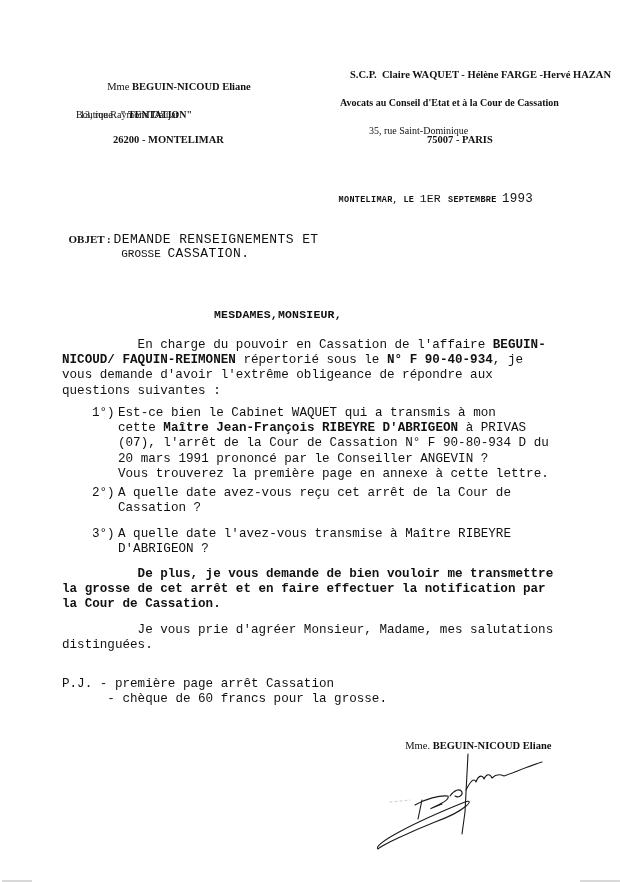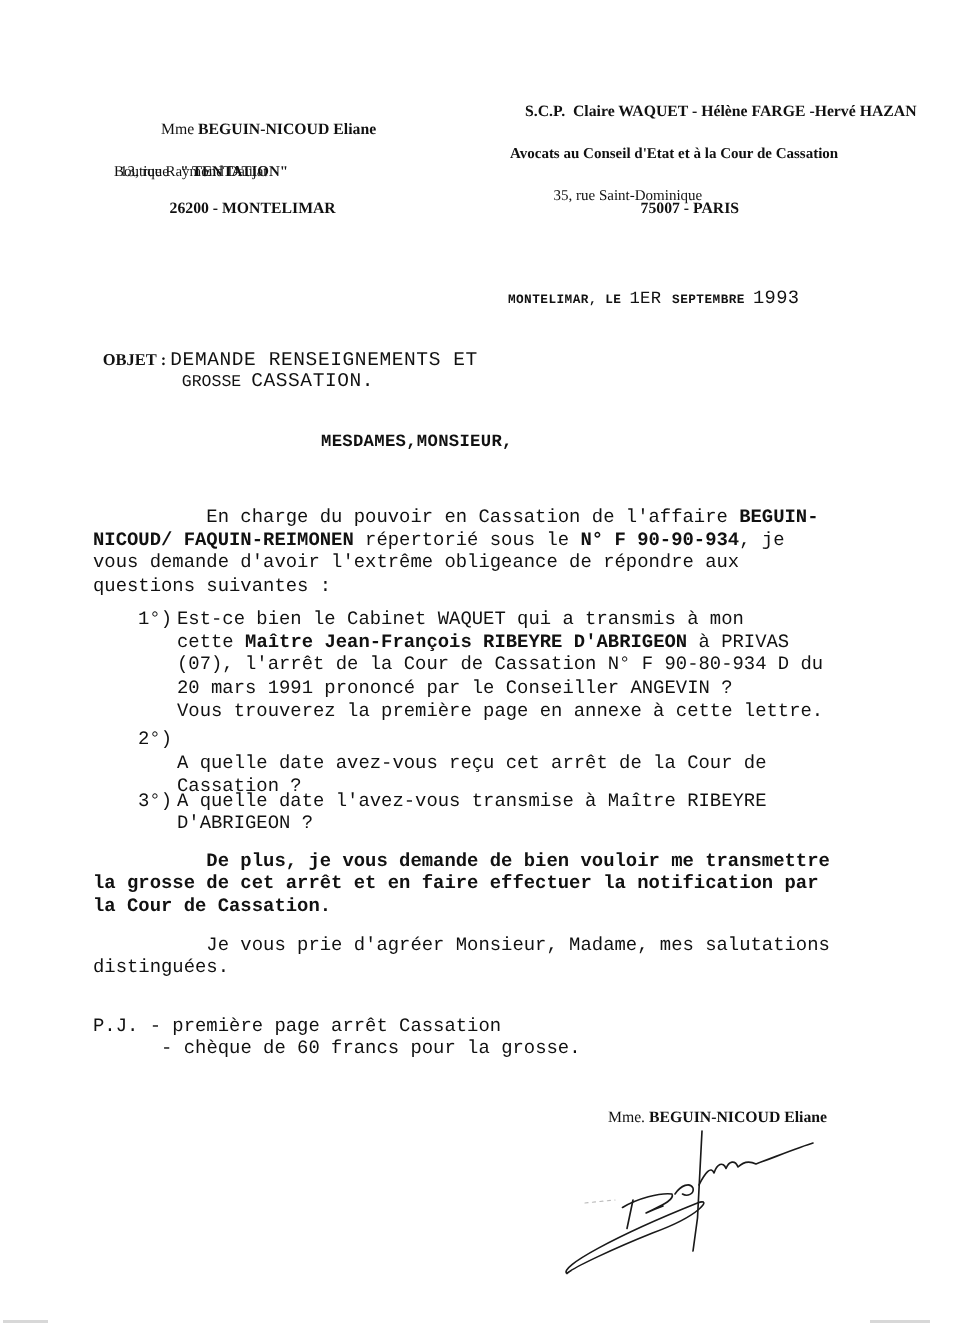--- a/index.html
+++ b/index.html
@@ -51,36 +51,36 @@
   <span class="sc" style="text-transform:uppercase;">Montelimar, le </span><span class="yr" style="font-size:11.5px; text-transform:uppercase;">1er </span><span class="sc" style="text-transform:uppercase;">septembre </span><span class="yr">1993</span>
 </div>
 
 <div class="abs obj" style="left:63px; top:220px;">
   <span class="serif b" style="font-size:11px;">OBJET : </span><span class="mono sc" style="text-transform:uppercase;">Demande renseignements et</span>
 </div>
 <div class="abs obj mono" style="left:108px; top:234px;">
   <span class="cap">GROSSE </span><span class="sc" style="text-transform:uppercase;">Cassation.</span>
 </div>
 
-<div class="abs mono salut" style="left:214px; top:288px;text-align:right;">MESDAMES,MONSIEUR,</div>
+<div class="abs mono salut" style="left:214px; top:308px;text-align:right;">MESDAMES,MONSIEUR,</div>
 
 <div class="para mono body" style="top:338px;"><span>          En charge du pouvoir en Cassation de l'affaire </span><span class="b">BEGUIN-</span>
-<span class="b">NICOUD/ FAQUIN-REIMONEN</span><span> répertorié sous le </span><span class="b">N° F 90-90-934</span><span>, je</span>
+<span class="b">NICOUD/ FAQUIN-REIMONEN</span><span> répertorié sous le </span><span class="b">N° F 90-40-934</span><span>, je</span>
 <span>vous demande d'avoir l'extrême obligeance de répondre aux</span>
 <span>questions suivantes :</span></div>
 
 <div class="abs mono body" style="left:92px; top:406px;">1°)</div>
 <div class="para mono body" style="left:118px; top:406px; width:480px;"><span>Est-ce bien le Cabinet WAQUET qui a transmis à mon</span>
 <span>cette </span><span class="b">Maître Jean-François RIBEYRE D'ABRIGEON</span><span> à PRIVAS</span>
 <span>(07), l'arrêt de la Cour de Cassation N° F 90-80-934 D du</span>
 <span>20 mars 1991 prononcé par le Conseiller ANGEVIN ?</span>
 <span>Vous trouverez la première page en annexe à cette lettre.</span></div>
 
 <div class="abs mono body" style="left:92px; top:486px;">2°)</div>
-<div class="para mono body" style="left:118px; top:502px; width:480px;"><span>A quelle date avez-vous reçu cet arrêt de la Cour de</span>
+<div class="para mono body" style="left:118px; top:486px; width:480px;"><span>A quelle date avez-vous reçu cet arrêt de la Cour de</span>
 <span>Cassation ?</span></div>
 
 <div class="abs mono body" style="left:92px; top:527px;">3°)</div>
 <div class="para mono body" style="left:118px; top:527px; width:480px;"><span>A quelle date l'avez-vous transmise à Maître RIBEYRE</span>
 <span>D'ABRIGEON ?</span></div>
 
 <div class="para mono body b" style="top:567px;"><span>          De plus, je vous demande de bien vouloir me transmettre</span>
 <span>la grosse de cet arrêt et en faire effectuer la notification par</span>
 <span>la Cour de Cassation.</span></div>
 

